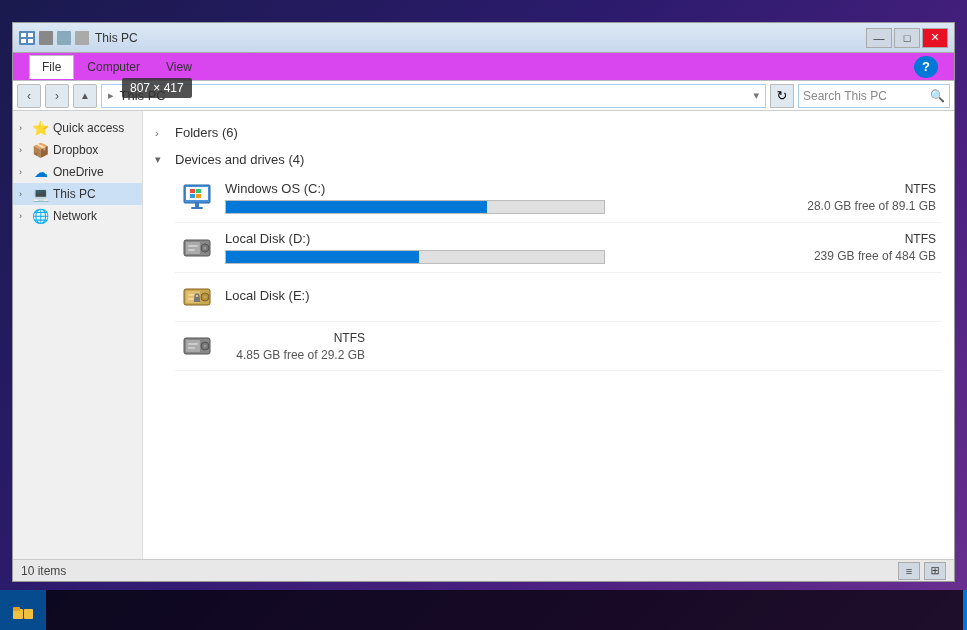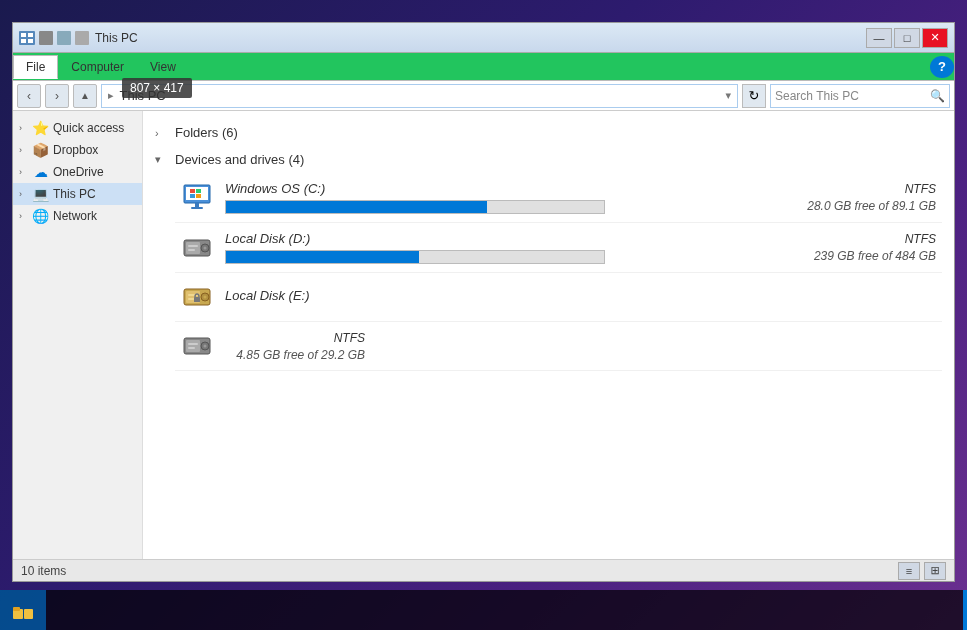--- a/index.html
+++ b/index.html
@@ -80,25 +80,25 @@
       justify-content: center;
       font-size: 11px;
       color: #333;
       cursor: pointer;
     }
     .win-btn.close { background: #e81123; color: white; }
 
     
     .ribbon {
       height: 28px;
-      background: #22c55e;
+      background: #d946ef;
       border-bottom: 1px solid #bbb;
       display: flex;
       align-items: center;
-      padding: 0 0;
+      padding: 0 16px;
       flex-shrink: 0;
     }
     .ribbon-tab {
       padding: 4px 12px;
       font-size: 12px;
       color: #333;
       cursor: pointer;
       border: 1px solid transparent;
     }
     .ribbon-tab.active {
@@ -167,21 +167,21 @@
       height: 24px;
       background: #e0e8f0;
       border: 1px solid #bbb;
       display: flex;
       align-items: center;
       justify-content: center;
       font-size: 13px;
       cursor: pointer;
     }
     .search-box {
-      width: 180px;
+      width: 152px;
       height: 24px;
       border: 1px solid #aaccee;
       background: white;
       display: flex;
       align-items: center;
       padding: 0 4px;
       gap: 4px;
       font-size: 12px;
       color: #888;
     }
@@ -251,21 +251,20 @@
     }
     .section-title {
       font-size: 13px;
       font-weight: normal;
       color: #333;
     }
 
     
     .drive-list {
       padding-left: 20px;
-      font-style: italic;
     }
     .drive-item {
       display: flex;
       align-items: center;
       padding: 8px 6px;
       gap: 12px;
       border-bottom: 1px solid #f0f0f0;
       cursor: pointer;
     }
     .drive-icon {

